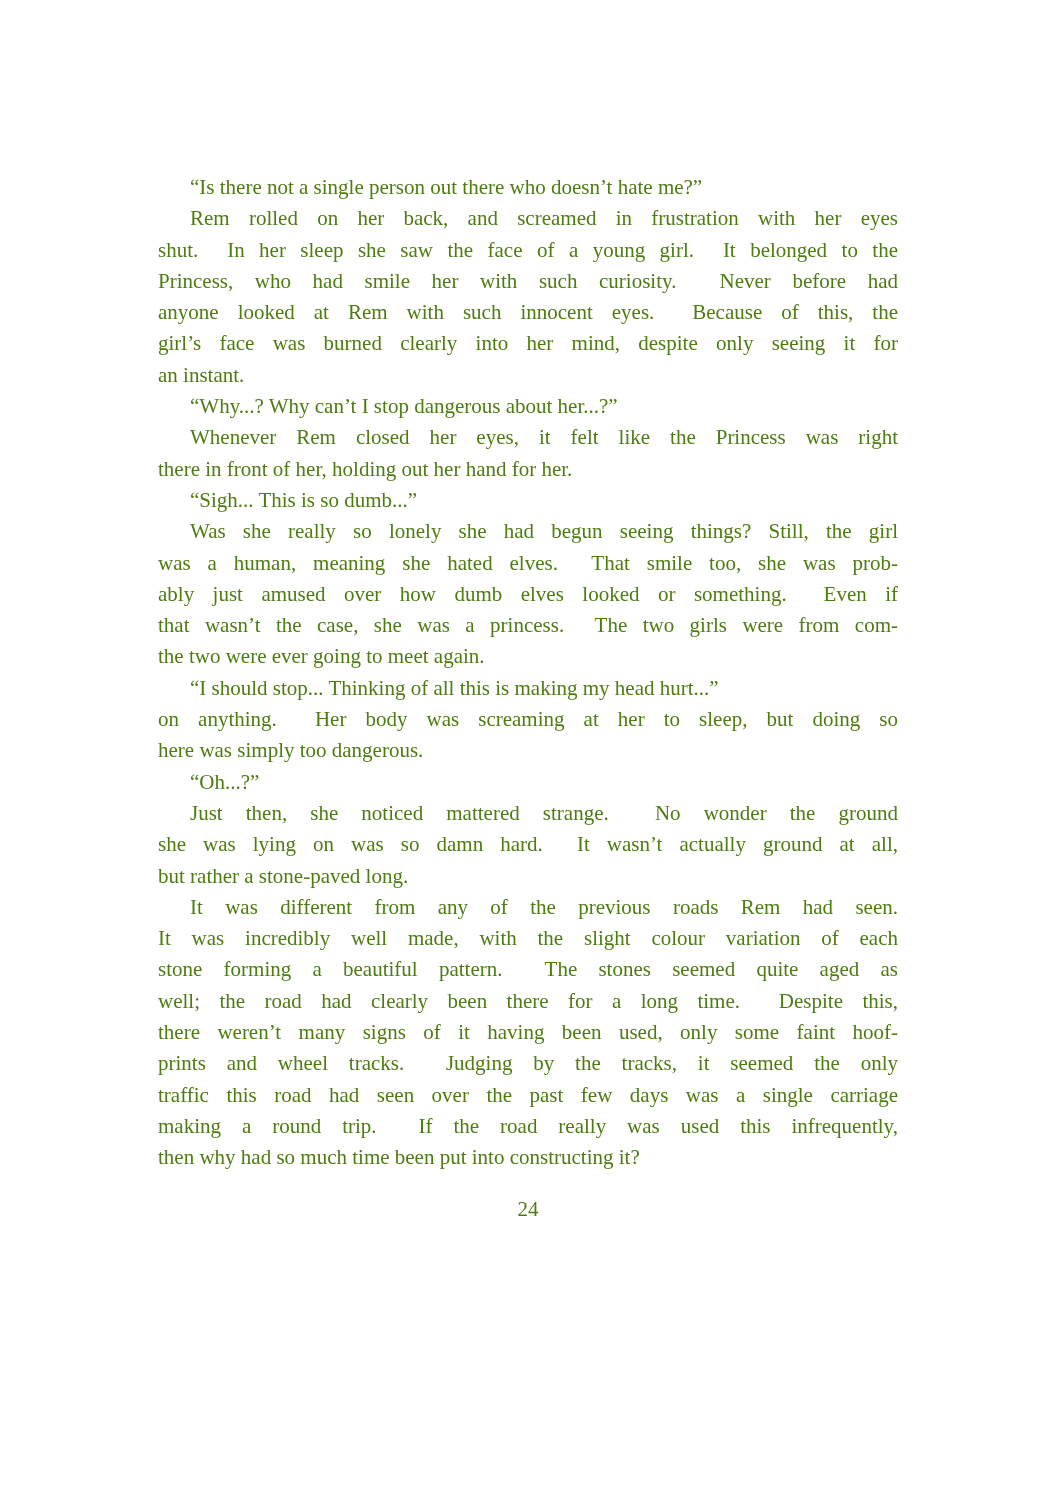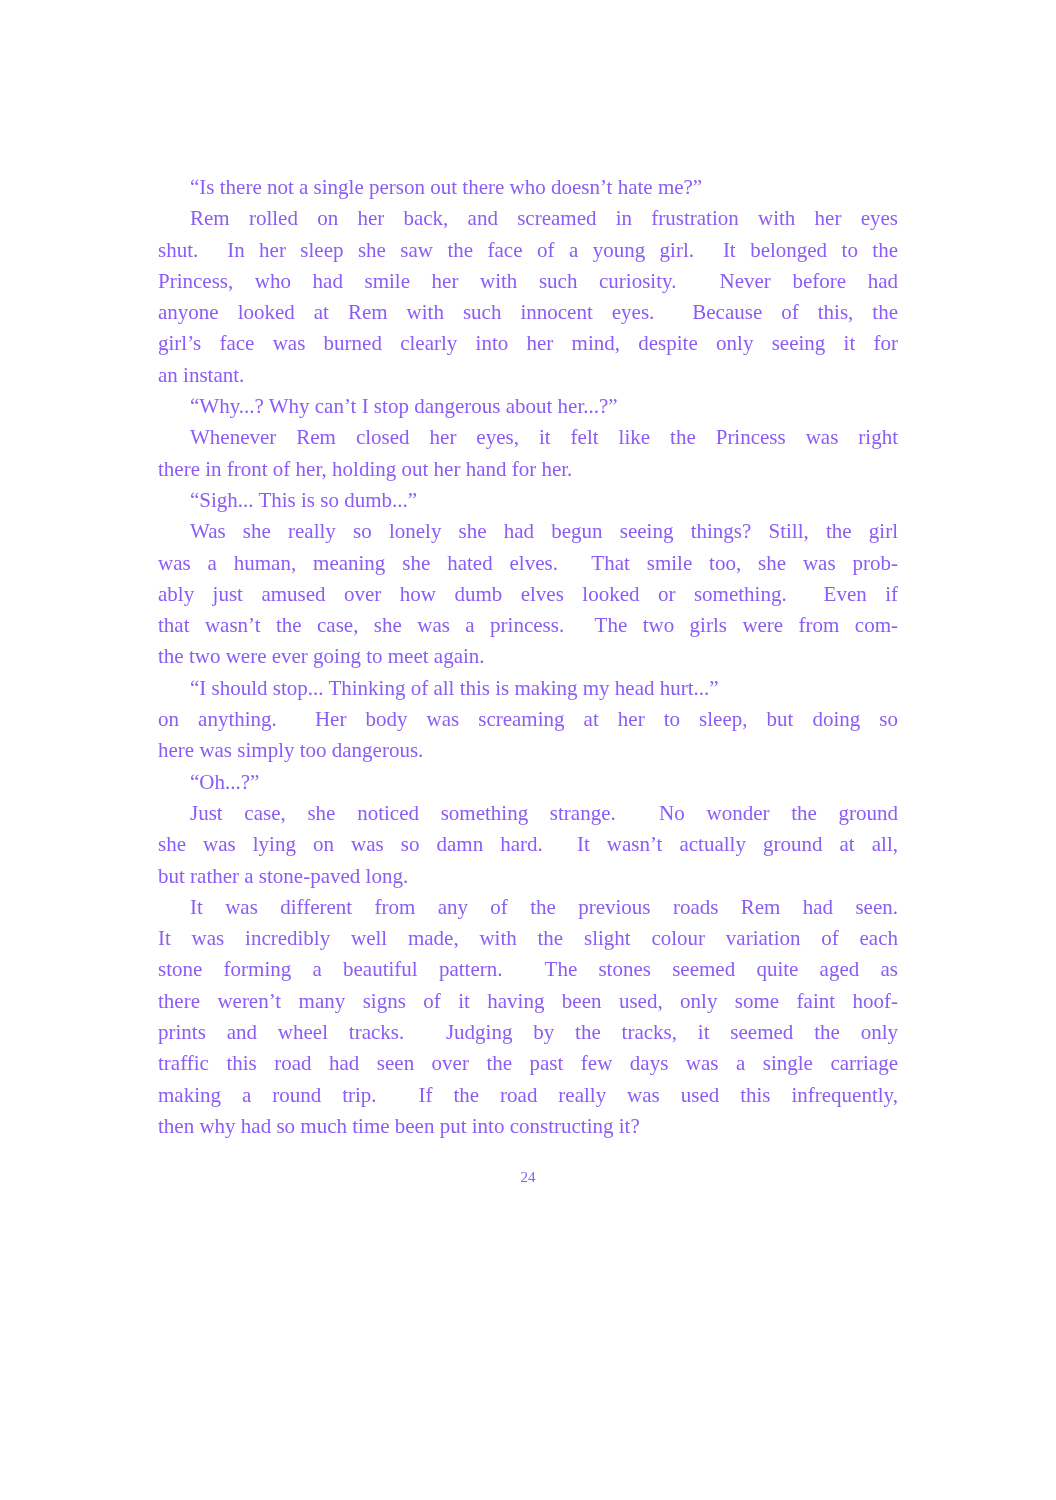--- a/index.html
+++ b/index.html
@@ -7,21 +7,21 @@
     padding: 0;
     background: #ffffff;
   }
   .page {
     position: relative;
     width: 1056px;
     height: 1500px;
     background: #ffffff;
     overflow: hidden;
     font-family: "Liberation Serif", "DejaVu Serif", serif;
-    color: #8b5cf6;
+    color: #4d7c0f;
   }
   .text-block {
     position: absolute;
     left: 158px;
     top: 172px;
     width: 740px;
     font-size: 21px;
     line-height: 31.3px;
   }
   .para {
@@ -36,21 +36,21 @@
   .line.last {
     text-align-last: left;
   }
   .line.first {
     text-indent: 32px;
   }
   .page-number {
     margin-top: 20px;
     text-align: center;
     text-align-last: center;
-    font-size: 15px;
+    font-size: 21px;
     line-height: 31.3px;
   }
 </style>
 </head>
 <body>
 
 <div class="page">
   <div class="text-block">
       <div class="para">
         <div class="line first last">“Is there not a single person out there who doesn’t hate me?”</div>
@@ -84,28 +84,29 @@
         <div class="line first last">“I should stop... Thinking of all this is making my head hurt...”</div>
       </div>
       <div class="para">
         <div class="line">on anything.  Her body was screaming at her to sleep, but doing so</div>
         <div class="line last">here was simply too dangerous.</div>
       </div>
       <div class="para">
         <div class="line first last">“Oh...?”</div>
       </div>
       <div class="para">
-        <div class="line first">Just case, she noticed something strange.  No wonder the ground</div>
+        <div class="line first">Just then, she noticed mattered strange.  No wonder the ground</div>
         <div class="line">she was lying on was so damn hard.  It wasn’t actually ground at all,</div>
         <div class="line last">but rather a stone-paved long.</div>
       </div>
       <div class="para">
         <div class="line first">It was different from any of the previous roads Rem had seen.</div>
         <div class="line">It was incredibly well made, with the slight colour variation of each</div>
         <div class="line">stone forming a beautiful pattern.  The stones seemed quite aged as</div>
+        <div class="line">well; the road had clearly been there for a long time.  Despite this,</div>
         <div class="line">there weren’t many signs of it having been used, only some faint hoof-</div>
         <div class="line">prints and wheel tracks.  Judging by the tracks, it seemed the only</div>
         <div class="line">traffic this road had seen over the past few days was a single carriage</div>
         <div class="line">making a round trip.  If the road really was used this infrequently,</div>
         <div class="line last">then why had so much time been put into constructing it?</div>
       </div>
       <div class="page-number">24</div>
     </div>
 </div>
 

